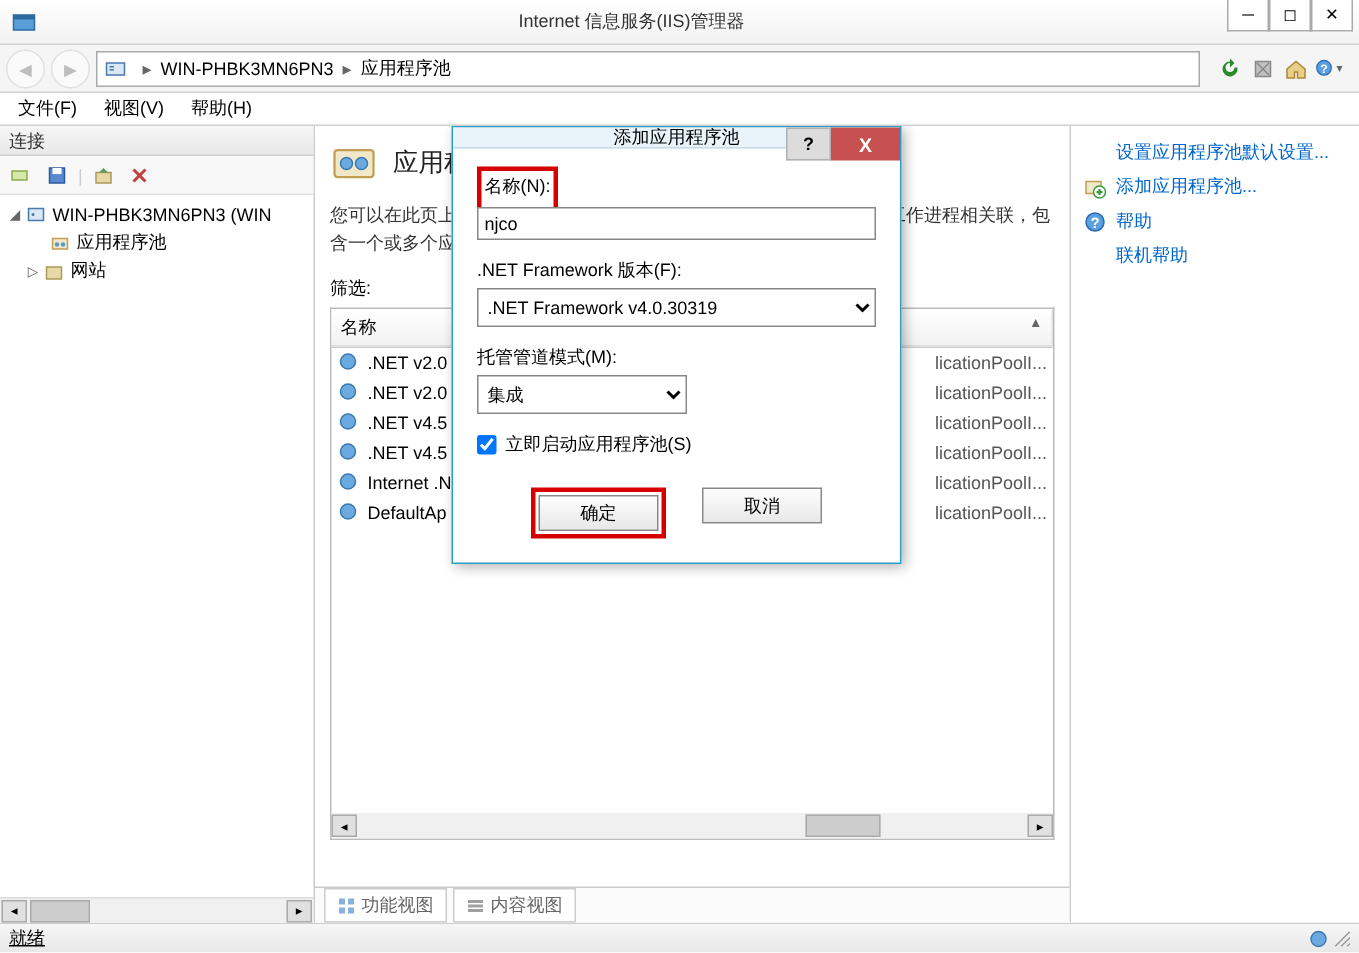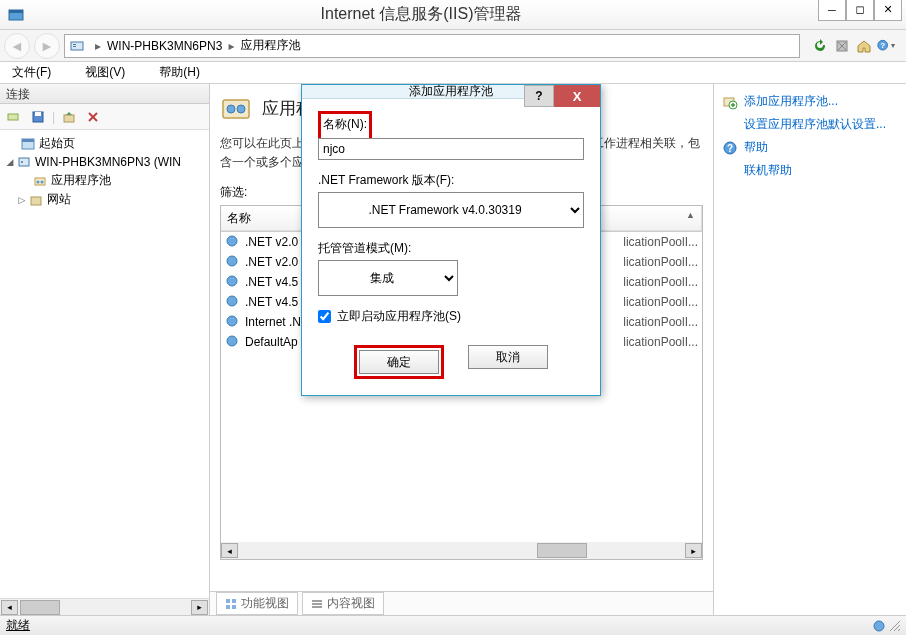--- a/index.html
+++ b/index.html
@@ -1,34 +1,34 @@
 <!DOCTYPE html>
 <html><head>
 <meta charset="utf-8">
 <style>
 * { box-sizing: border-box; margin: 0; padding: 0; font-family: "Microsoft YaHei", "Segoe UI", Tahoma, sans-serif; }
 body { width: 906px; height: 635px; background: #fff; overflow: hidden; font-size: 12px; }
 
 .titlebar { height: 30px; background: linear-gradient(#fff, #f2f2f2); border-bottom: 1px solid #d0d0d0; display: flex; align-items: center; position: relative; }
 .titlebar-icon { width: 16px; height: 16px; margin-left: 8px; }
-.titlebar-text { flex: 1; text-align: center; font-size: 16px; color: #333; }
+.titlebar-text { flex: 1; text-align: center; font-size: 12px; color: #333; }
 .win-controls { display: flex; height: 100%; }
 .win-btn { width: 28px; height: 22px; background: #fff; border: 1px solid #aaa; border-top: none; display: flex; align-items: center; justify-content: center; font-size: 11px; cursor: pointer; margin-top: -1px; }
 .win-btn:last-child { margin-right: 4px; }
 
 .navbar { height: 32px; background: #f5f5f5; border-bottom: 1px solid #d0d0d0; display: flex; align-items: center; padding: 2px 4px; gap: 4px; }
 .nav-arrow { width: 26px; height: 26px; border: 1px solid #ccc; border-radius: 50%; display: flex; align-items: center; justify-content: center; background: #fff; cursor: pointer; color: #888; font-size: 14px; }
 .nav-arrow.disabled { opacity: 0.5; }
 .breadcrumb-bar { flex: 1; height: 24px; border: 1px solid #aaa; background: #fff; display: flex; align-items: center; padding: 0 4px; }
 .bc-icon { width: 16px; height: 16px; margin-right: 4px; }
 .bc-sep { color: #666; margin: 0 6px; }
 .nav-icons { display: flex; gap: 2px; padding: 0 6px; }
 .nav-icon { width: 20px; height: 20px; border: 1px solid transparent; display: flex; align-items: center; justify-content: center; cursor: pointer; }
 
-.menubar { height: 22px; background: #fff; border-bottom: 1px solid #d0d0d0; display: flex; align-items: center; padding: 0 4px; gap: 18px; }
+.menubar { height: 22px; background: #fff; border-bottom: 1px solid #d0d0d0; display: flex; align-items: center; padding: 0 4px; gap: 2px; }
 .menu-item { padding: 2px 8px; cursor: pointer; font-size: 12px; }
 
 .main-area { display: flex; height: 531px; }
 .panel-header { height: 20px; background: linear-gradient(#f6f6f6, #e8e8e8); border-bottom: 1px solid #ccc; padding: 2px 6px; font-size: 12px; color: #333; display: flex; justify-content: space-between; }
 .panel-header .collapse-btn { cursor: pointer; font-size: 10px; color: #555; }
 
 .connections-panel { width: 210px; border-right: 1px solid #ccc; display: flex; flex-direction: column; background: #fff; }
 .conn-toolbar { height: 26px; background: #f8f8f8; border-bottom: 1px solid #e0e0e0; display: flex; align-items: center; padding: 0 4px; gap: 4px; }
 .conn-tool { width: 20px; height: 20px; display: flex; align-items: center; justify-content: center; cursor: pointer; }
 .tree { flex: 1; padding: 4px 2px; overflow: hidden; }
@@ -71,21 +71,21 @@
 
 .dialog { position: absolute; left: 91px; top: 0px; width: 300px; background: #fff; border: 1px solid #2b9bc7; box-shadow: 2px 2px 8px rgba(0,0,0,0.3); z-index: 10; }
 .dialog-titlebar { height: 14px; background: #e8f4f9; border-bottom: 1px solid #c3dde8; display: flex; align-items: center; position: relative; }
 .dialog-title { flex: 1; text-align: center; font-size: 12px; font-weight: normal; }
 .dialog-tb-btns { display: flex; position: absolute; right: 0; top: 0; }
 .dialog-help { width: 30px; height: 22px; background: #dcdcdc; border: 1px solid #b0b0b0; display: flex; align-items: center; justify-content: center; font-weight: bold; cursor: pointer; }
 .dialog-close { width: 46px; height: 22px; background: #c75050; color: #fff; display: flex; align-items: center; justify-content: center; font-size: 13px; font-weight: bold; cursor: pointer; }
 .dialog-body { padding: 12px 16px 16px; }
 .field-label { font-size: 12px; margin-bottom: 3px; display: block; }
 .text-input { width: 100%; height: 22px; border: 1px solid #888; padding: 2px 4px; font-size: 12px; }
-.select-input { width: 100%; height: 36px; border: 1px solid #888; padding: 1px 2px; font-size: 12px; background: #fff; text-align: center; }
+.select-input { width: 100%; height: 26px; border: 1px solid #888; padding: 1px 2px; font-size: 12px; background: #fff; }
 .select-narrow { width: 140px; }
 .field-block { margin-bottom: 12px; }
 .checkbox-row { display: flex; align-items: center; gap: 6px; font-size: 12px; margin-top: 6px; margin-bottom: 20px; }
 .dialog-buttons { display: flex; justify-content: center; gap: 24px; }
 .dialog-btn { width: 80px; height: 24px; border: 1px solid #888; background: linear-gradient(#fdfdfd,#e8e8e8); font-size: 12px; cursor: pointer; }
 .highlight-red-wrap { border: 3px solid #d60000; padding: 2px; display: inline-block; }
 
 .statusbar { height: 20px; background: linear-gradient(#f6f6f6, #e8e8e8); border-top: 1px solid #ccc; display: flex; align-items: center; justify-content: space-between; padding: 0 6px; font-size: 12px; text-decoration: underline; }
 
 svg { display: block; }
@@ -186,31 +186,20 @@
         </div>
       <div class="conn-tool">
           <svg width="14" height="14">
             <line x1="3" y1="3" x2="11" y2="11" stroke="#c04040" stroke-width="2"></line>
             <line x1="11" y1="3" x2="3" y2="11" stroke="#c04040" stroke-width="2"></line>
           </svg>
         </div>
     </div>
     <div class="tree">
       <div class="tree-node">
-        <span class="tree-indent" style="width:4px"></span>
-        <span class="tree-toggle"></span>
-        <span class="tree-icon">
-            <svg width="14" height="14">
-              <rect x="1" y="2" width="12" height="10" fill="#c8e0f0" stroke="#5a8ac0"></rect>
-              <rect x="1" y="2" width="12" height="3" fill="#5a8ac0"></rect>
-            </svg>
-          </span>
-        <span>起始页</span>
-      </div>
-      <div class="tree-node">
         <span class="tree-toggle">◢</span>
         <span class="tree-icon">
             <svg width="14" height="14">
               <rect x="2" y="3" width="10" height="8" fill="#d8e8f5" stroke="#4a7aaa"></rect>
               <circle cx="5" cy="7" r="1" fill="#4a7aaa"></circle>
             </svg>
           </span>
         <span>WIN-PHBK3MN6PN3 (WIN</span>
       </div>
       <div class="tree-node">
@@ -394,33 +383,33 @@
             </svg>
           </span>
         <span>内容视图</span>
       </div>
     </div>
   </div>
 
   <div class="actions-panel">
     <div class="actions-body">
       <div class="action-item">
+        <span class="action-icon"></span>
+        <span class="action-link">设置应用程序池默认设置...</span>
+      </div>
+      <div class="action-item">
         <span class="action-icon">
             <svg width="16" height="16">
               <rect x="2" y="4" width="10" height="8" fill="#f0e8c8" stroke="#c0a050"></rect>
               <circle cx="11" cy="11" r="4" fill="#fff" stroke="#3a9a3a"></circle>
               <line x1="11" y1="9" x2="11" y2="13" stroke="#3a9a3a" stroke-width="1.5"></line>
               <line x1="9" y1="11" x2="13" y2="11" stroke="#3a9a3a" stroke-width="1.5"></line>
             </svg>
           </span>
         <span class="action-link">添加应用程序池...</span>
-      </div>
-      <div class="action-item">
-        <span class="action-icon"></span>
-        <span class="action-link">设置应用程序池默认设置...</span>
       </div>
       <div class="action-item">
         <span class="action-icon">
             <svg width="16" height="16">
               <circle cx="8" cy="8" r="6" fill="#5aa0e0" stroke="#2a6ab0"></circle>
               <text x="8" y="12" text-anchor="middle" fill="#fff" font-size="10" font-weight="bold">?</text>
             </svg>
           </span>
         <span class="action-link">帮助</span>
       </div>

